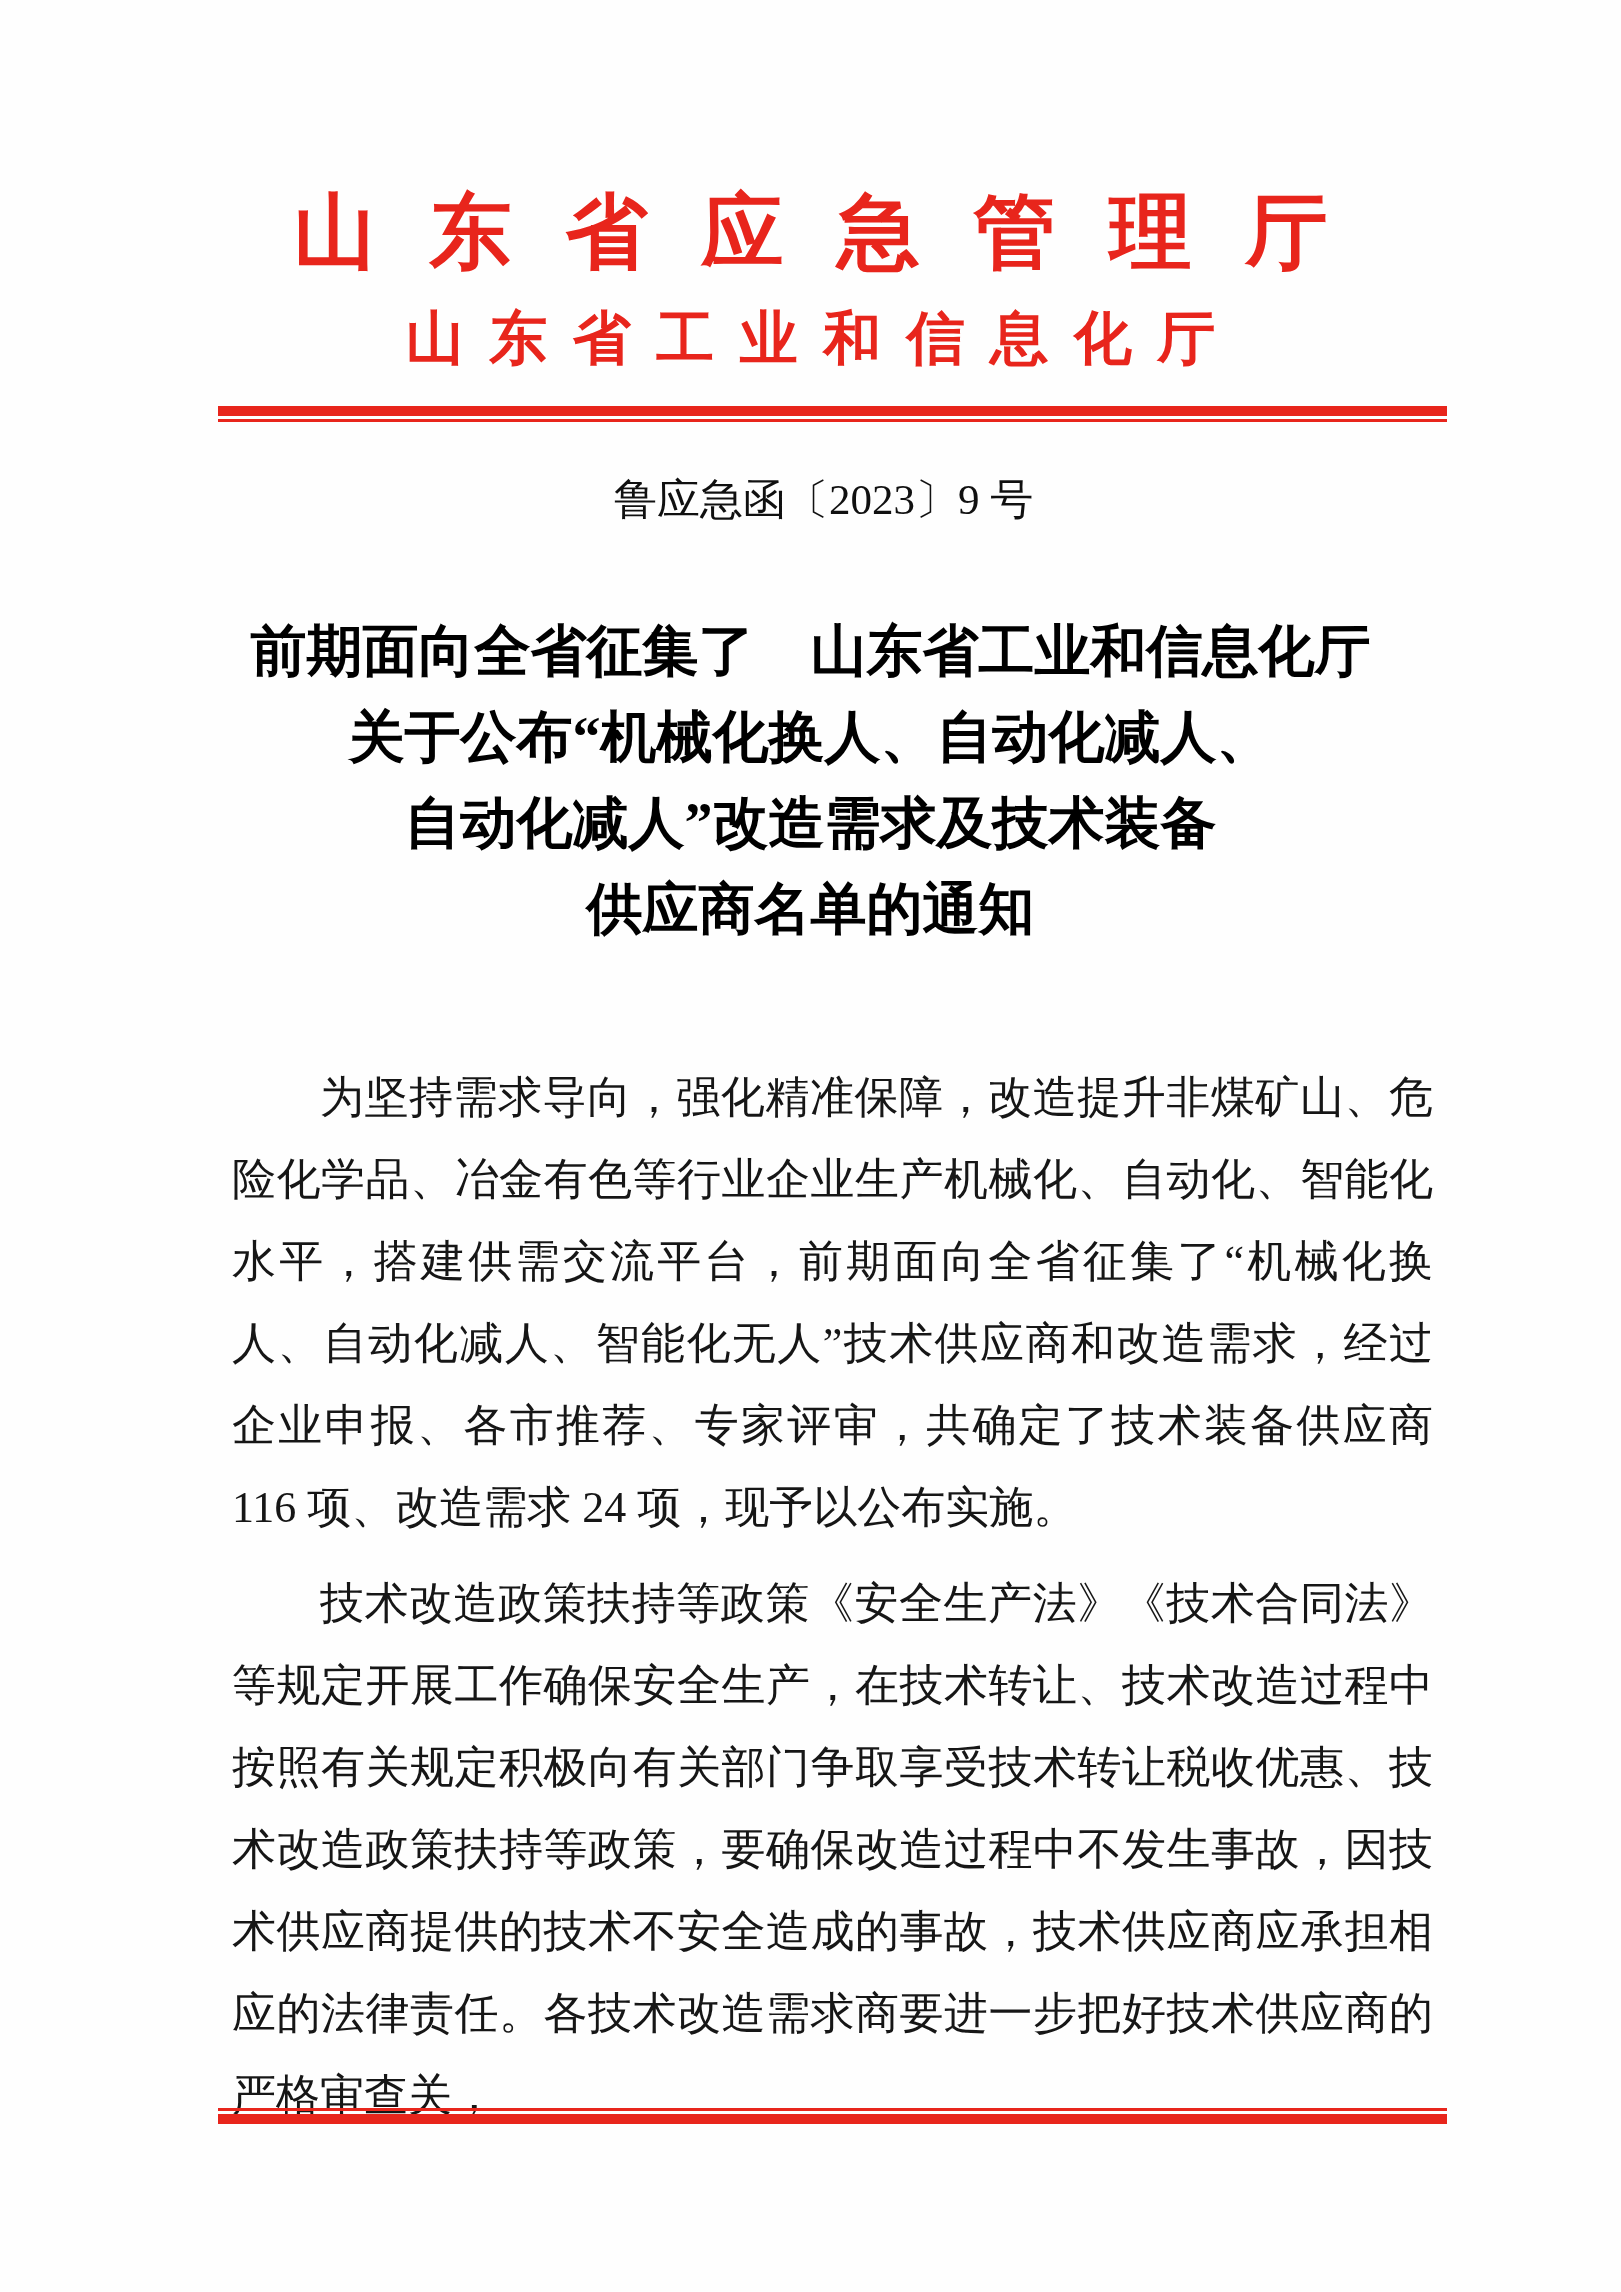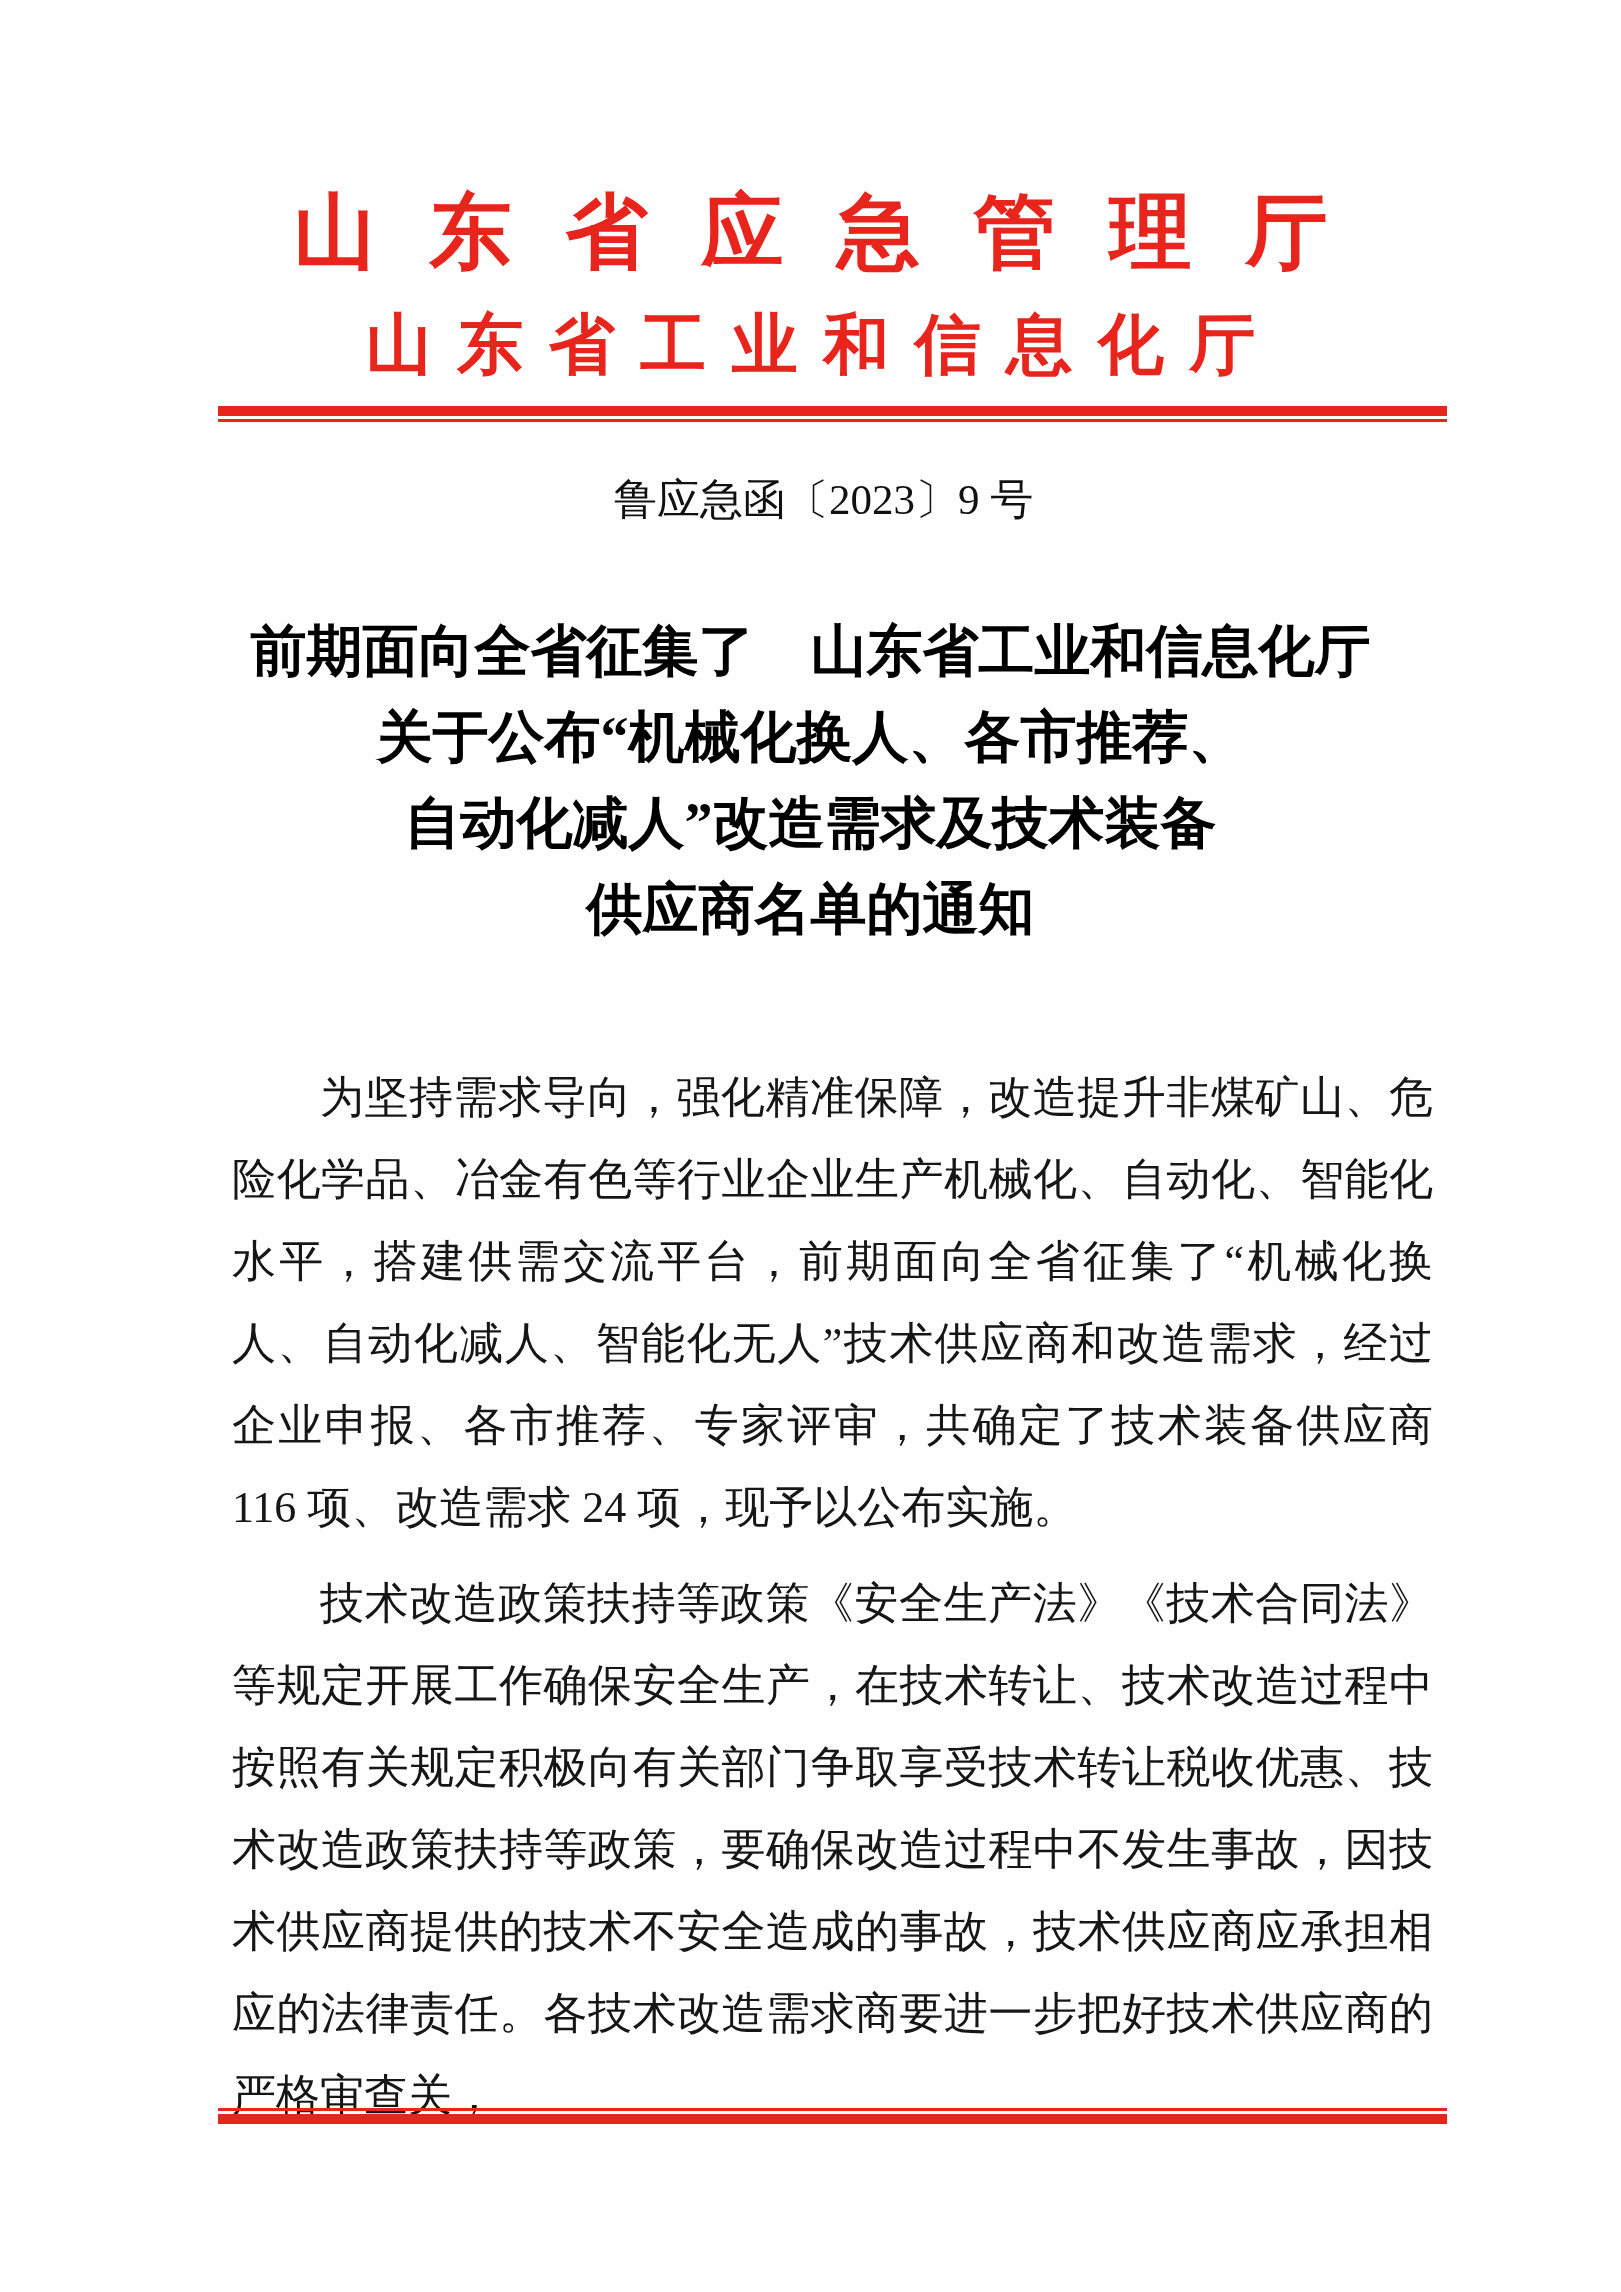--- a/index.html
+++ b/index.html
@@ -27,25 +27,24 @@
   }
   .lh-line1 {
     top: 184px;
     font-size: 82px;
     line-height: 98px;
     letter-spacing: 54px;
     text-indent: 54px;
   }
   .lh-line2 {
     top: 290px;
-    font-size: 66px;
+    font-size: 58px;
     line-height: 98px;
     letter-spacing: 25.5px;
     text-indent: 25.5px;
-    margin-top: 6px;
   }
 
   
   .rule { position: absolute; left: 218px; width: 1229px; }
   .rule-top { top: 406px; }
   .rule-bottom { top: 2108px; }
   .rule-thick { height: 9.8px; background: var(--accent); }
   .rule-thin  { height: 2.9px;  background: var(--accent); }
   .rule-top .rule-thin  { margin-top: 2.9px; }
   .rule-bottom .rule-thick { margin-top: 2.9px; }
@@ -102,21 +101,21 @@
 
   <div class="rule rule-top">
     <div class="rule-thick"></div>
     <div class="rule-thin"></div>
   </div>
 
   <div class="doc-number">鲁应急函〔2023〕9 号</div>
 
   <div class="title-block">
     <div class="title-line">前期面向全省征集了　山东省工业和信息化厅</div>
-    <div class="title-line">关于公布“机械化换人、各市推荐、</div>
+    <div class="title-line">关于公布“机械化换人、自动化减人、</div>
     <div class="title-line">自动化减人”改造需求及技术装备</div>
     <div class="title-line">供应商名单的通知</div>
   </div>
 
   <div class="body-block">
     <p class="para">为坚持需求导向，强化精准保障，改造提升非煤矿山、危险化学品、冶金有色等行业企业生产机械化、自动化、智能化水平，搭建供需交流平台，前期面向全省征集了“机械化换人、自动化减人、智能化无人”技术供应商和改造需求，经过企业申报、各市推荐、专家评审，共确定了技术装备供应商 116 项、改造需求 24 项，现予以公布实施。</p>
     <p class="para">技术改造政策扶持等政策《安全生产法》《技术合同法》等规定开展工作确保安全生产，在技术转让、技术改造过程中按照有关规定积极向有关部门争取享受技术转让税收优惠、技术改造政策扶持等政策，要确保改造过程中不发生事故，因技术供应商提供的技术不安全造成的事故，技术供应商应承担相应的法律责任。各技术改造需求商要进一步把好技术供应商的严格审查关，</p>
   </div>
 
   <div class="rule rule-bottom">

